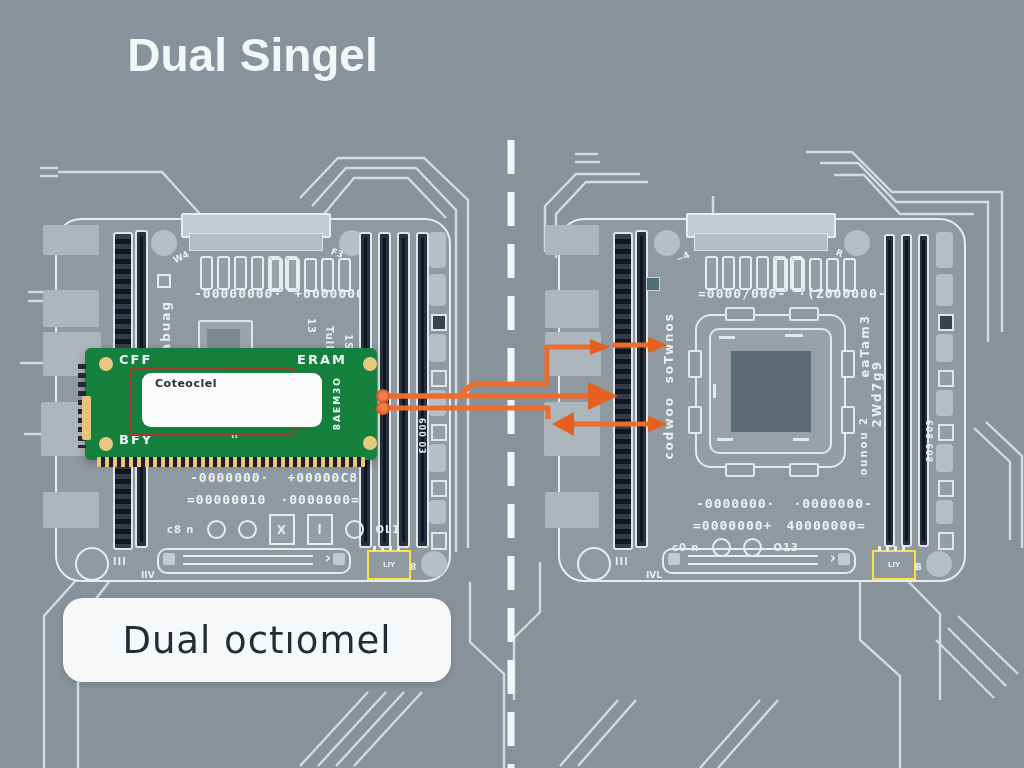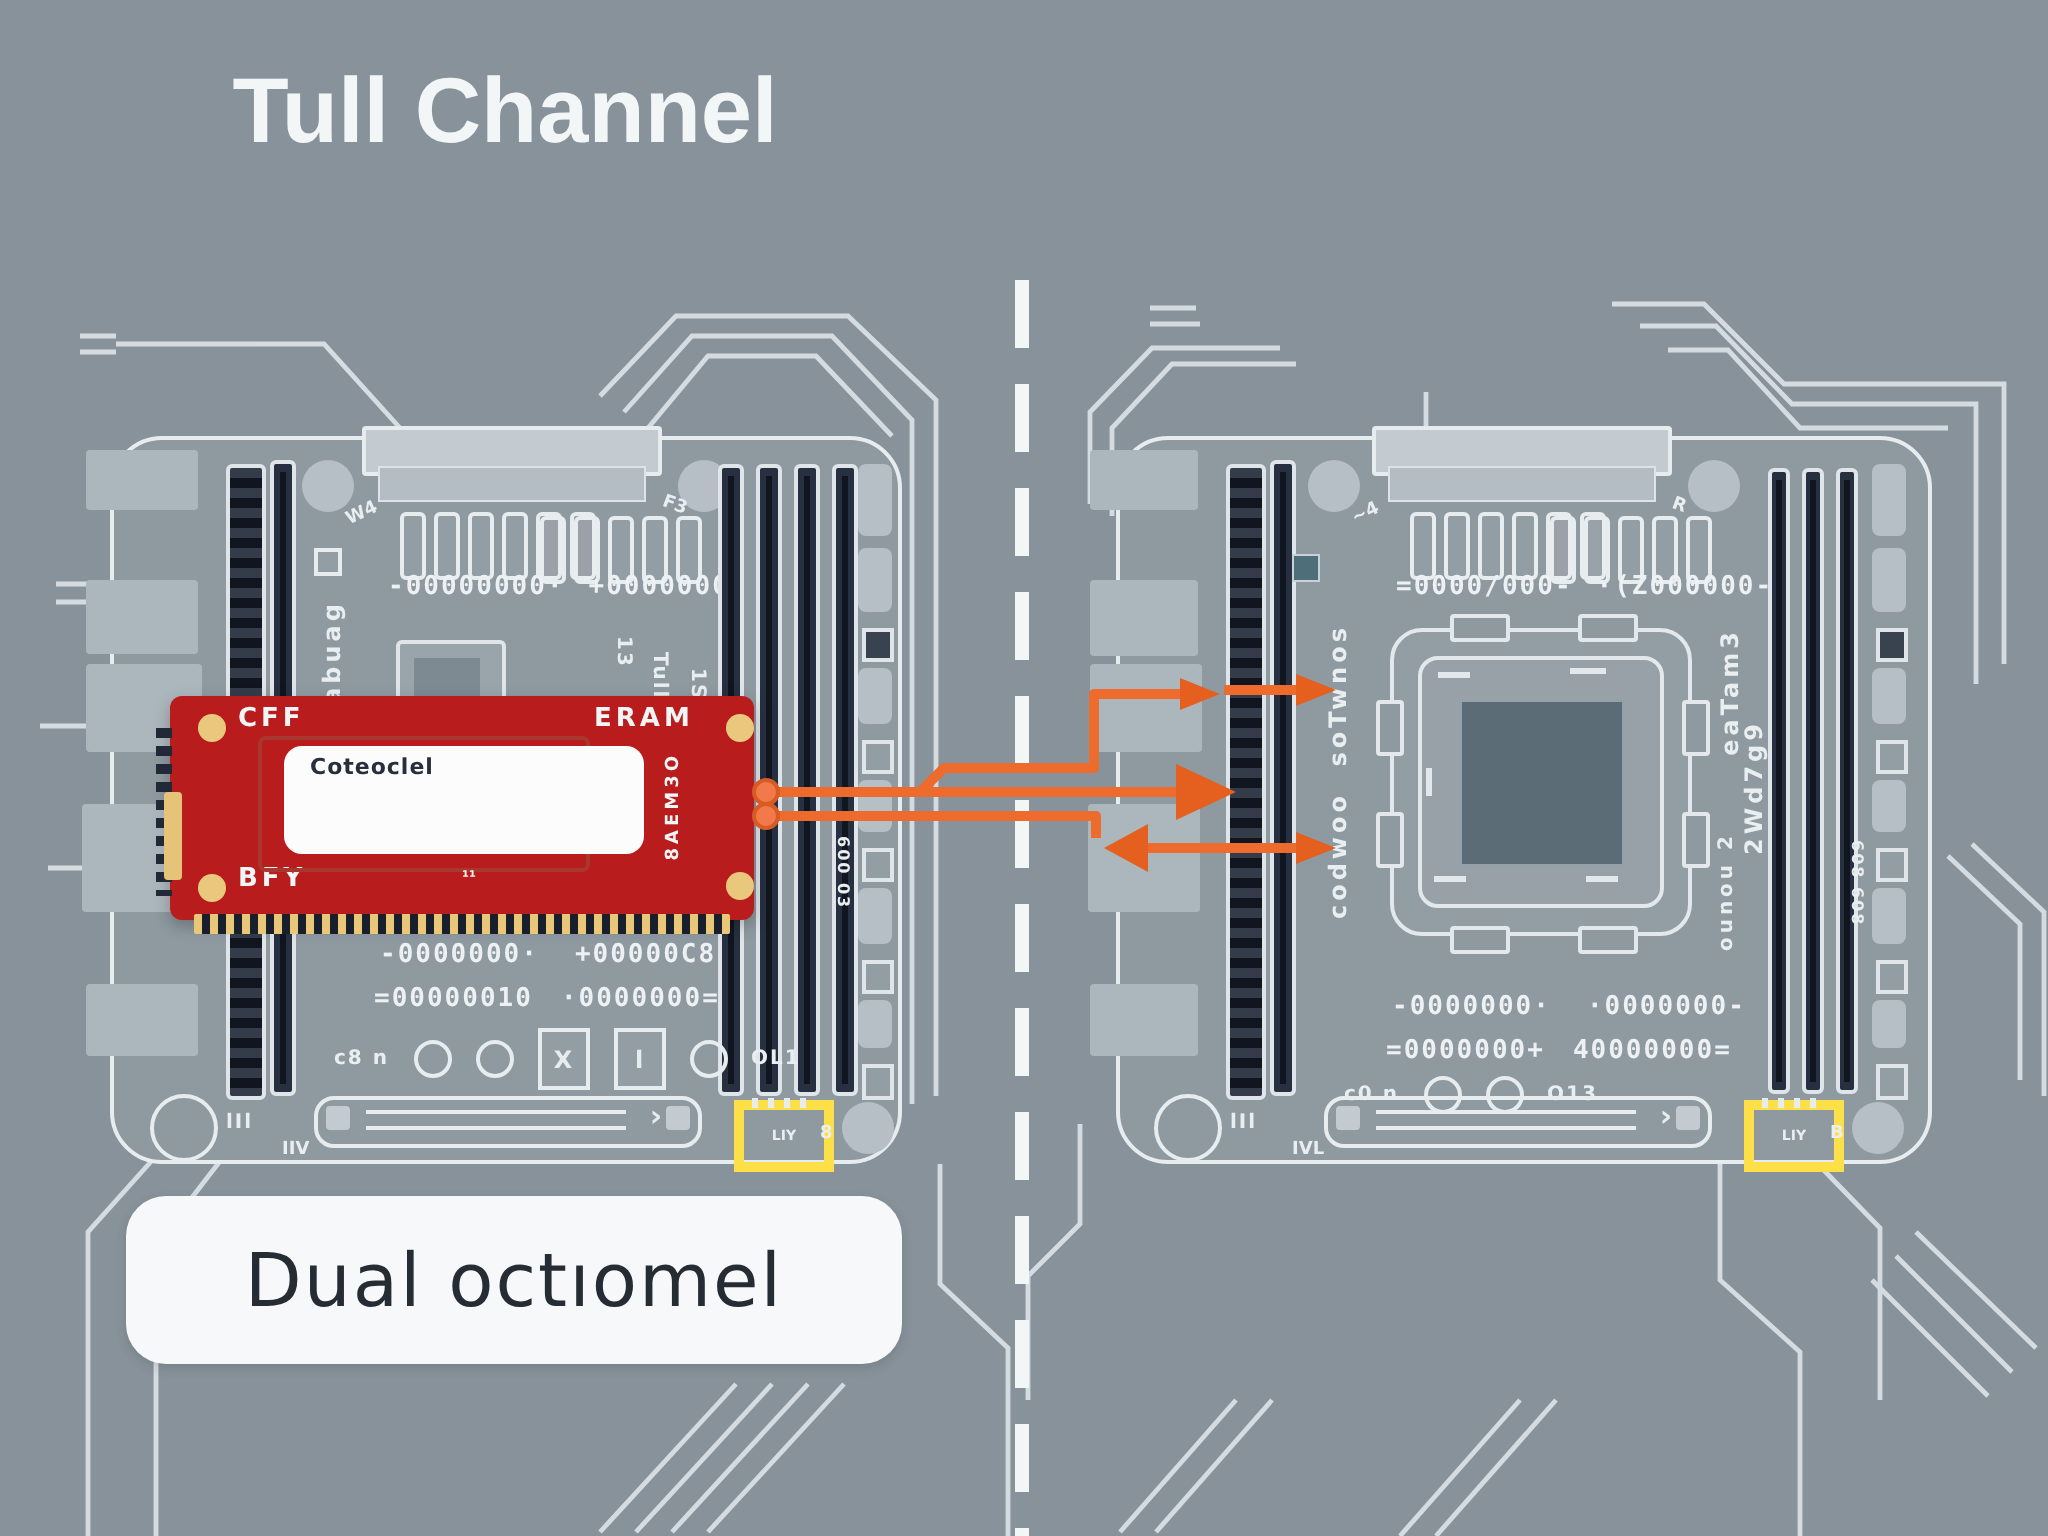--- a/index.html
+++ b/index.html
@@ -28,34 +28,34 @@
   .chip{position:absolute;background:#9AA5AB;border:2px solid #DFE5E9;border-radius:3px;}
   .chipin{position:absolute;background:#7E8A92;}
   .circ{width:15px;height:15px;border:2.5px solid #E7ECEF;border-radius:50%;flex:none;}
   .compX,.compL{width:22px;height:27px;border:2px solid #E7ECEF;color:#E7ECEF;display:flex;align-items:center;justify-content:center;
                 font-size:12px;font-weight:bold;background:rgba(255,255,255,0.05);flex:none;}
   .tinytext{font-size:10px;font-weight:bold;color:#E9EEF0;letter-spacing:1px;}
   .slider{position:absolute;border:2px solid #E7ECEF;border-radius:10px;}
   .spad{position:absolute;top:3px;width:12px;height:12px;background:#C3CBD0;border-radius:2px;}
   .sline{position:absolute;left:24px;right:36px;top:5px;height:6px;border-top:2px solid #E7ECEF;border-bottom:2px solid #E7ECEF;}
   .sarr{position:absolute;right:18px;top:-1px;font-size:15px;font-weight:bold;color:#E7ECEF;}
-  .bbox{position:absolute;border:5px solid #fde047;display:flex;align-items:center;justify-content:center;
+  .bbox{position:absolute;border:2px solid #fde047;display:flex;align-items:center;justify-content:center;
         font-size:7px;font-weight:bold;color:#E9EEF0;}
   .bbox::before{content:"";position:absolute;top:-6px;left:4px;right:4px;height:5px;
         background:repeating-linear-gradient(90deg,#E7ECEF 0 3px,transparent 3px 8px);}
   .holeO{position:absolute;width:30px;height:30px;border:2.5px solid #E7ECEF;border-radius:50%;}
   .holeF{position:absolute;width:26px;height:26px;border-radius:50%;background:#B6BFC5;}
   .rcol{position:absolute;width:17px;}
   .rcol .L{position:absolute;left:0;width:17px;background:#B6BFC5;border-radius:4px;}
   .rcol .Q{position:absolute;left:2px;width:12px;height:12px;border:2px solid #DFE5E9;background:rgba(255,255,255,0.05);}
   .rcol .D{position:absolute;left:2px;width:12px;height:12px;border:2px solid #DFE5E9;background:#39434F;}
   .tealsq{position:absolute;width:12px;height:12px;background:#4E6F79;border:1px solid #C6D2D6;}
   .smsq{position:absolute;border:2px solid #E7ECEF;background:rgba(255,255,255,0.05);}
   
-  .ram{position:absolute;left:85px;top:348px;width:292px;height:112px;background:#b91c1c;border-radius:6px;z-index:30;
+  .ram{position:absolute;left:85px;top:348px;width:292px;height:112px;background:#15803d;border-radius:6px;z-index:30;
        box-shadow:0 3px 8px rgba(0,0,0,0.25);}
   .ram-teeth{position:absolute;left:-7px;top:16px;width:8px;height:84px;
        background:repeating-linear-gradient(180deg,#232838 0 5px,transparent 5px 9px);}
   .ram-pad{position:absolute;left:-3px;top:48px;width:9px;height:44px;background:#E5C47A;border-radius:2px;}
   .ram-dot{position:absolute;width:14px;height:14px;border-radius:50%;background:#E9C87E;}
   .ram-txt{position:absolute;font-size:13px;font-weight:bold;color:#F2F5F6;letter-spacing:2px;}
   .ram-red{position:absolute;left:44px;top:20px;width:162px;height:64px;border:2.5px solid #A8372F;border-radius:4px;}
   .ram-label{position:absolute;left:57px;top:25px;width:180px;height:54px;background:#FCFCFC;border-radius:9px;
        color:#272E3C;padding:4px 0 0 13px;box-sizing:border-box;}
   .ram-label .s{font-size:11px;font-weight:bold;letter-spacing:0.5px;display:block;}
@@ -120,21 +120,21 @@
       <polyline points="700,768 760,700"></polyline>
         <polyline points="718,768 778,700"></polyline>
       <polyline points="860,578 860,640 900,676 900,768"></polyline>
       <polyline points="905,578 940,614 940,700"></polyline>
       <polyline points="936,640 994,698"></polyline>
         <polyline points="948,628 1006,686"></polyline>
       <polyline points="958,616 1018,674"></polyline>
     </g>
   </svg>
 
-  <div class="title" style="left:35px;width:435px;">Tull Channel</div>
+  <div class="title" style="left:35px;width:435px;">Dual Singel</div>
 
   <div class="board" style="left:55px;top:218px;width:392px;height:360px;">
     <div class="iob" style="left:-14px;top:5px;width:56px;height:30px;"></div>
     <div class="iob" style="left:-14px;top:70px;width:56px;height:37px;"></div>
     <div class="iob" style="left:-14px;top:112px;width:58px;height:44px;"></div>
     <div class="iob" style="left:-16px;top:182px;width:58px;height:54px;"></div>
     <div class="iob" style="left:-14px;top:272px;width:56px;height:36px;"></div>
     <div class="ladder" style="left:56px;top:12px;width:16px;height:314px;"></div>
     <div class="slotgroup" style="left:78px;top:10px;">
         <div class="slot" style="left: 0px; top: 0px; width: 13px; height: 318px;"></div>

